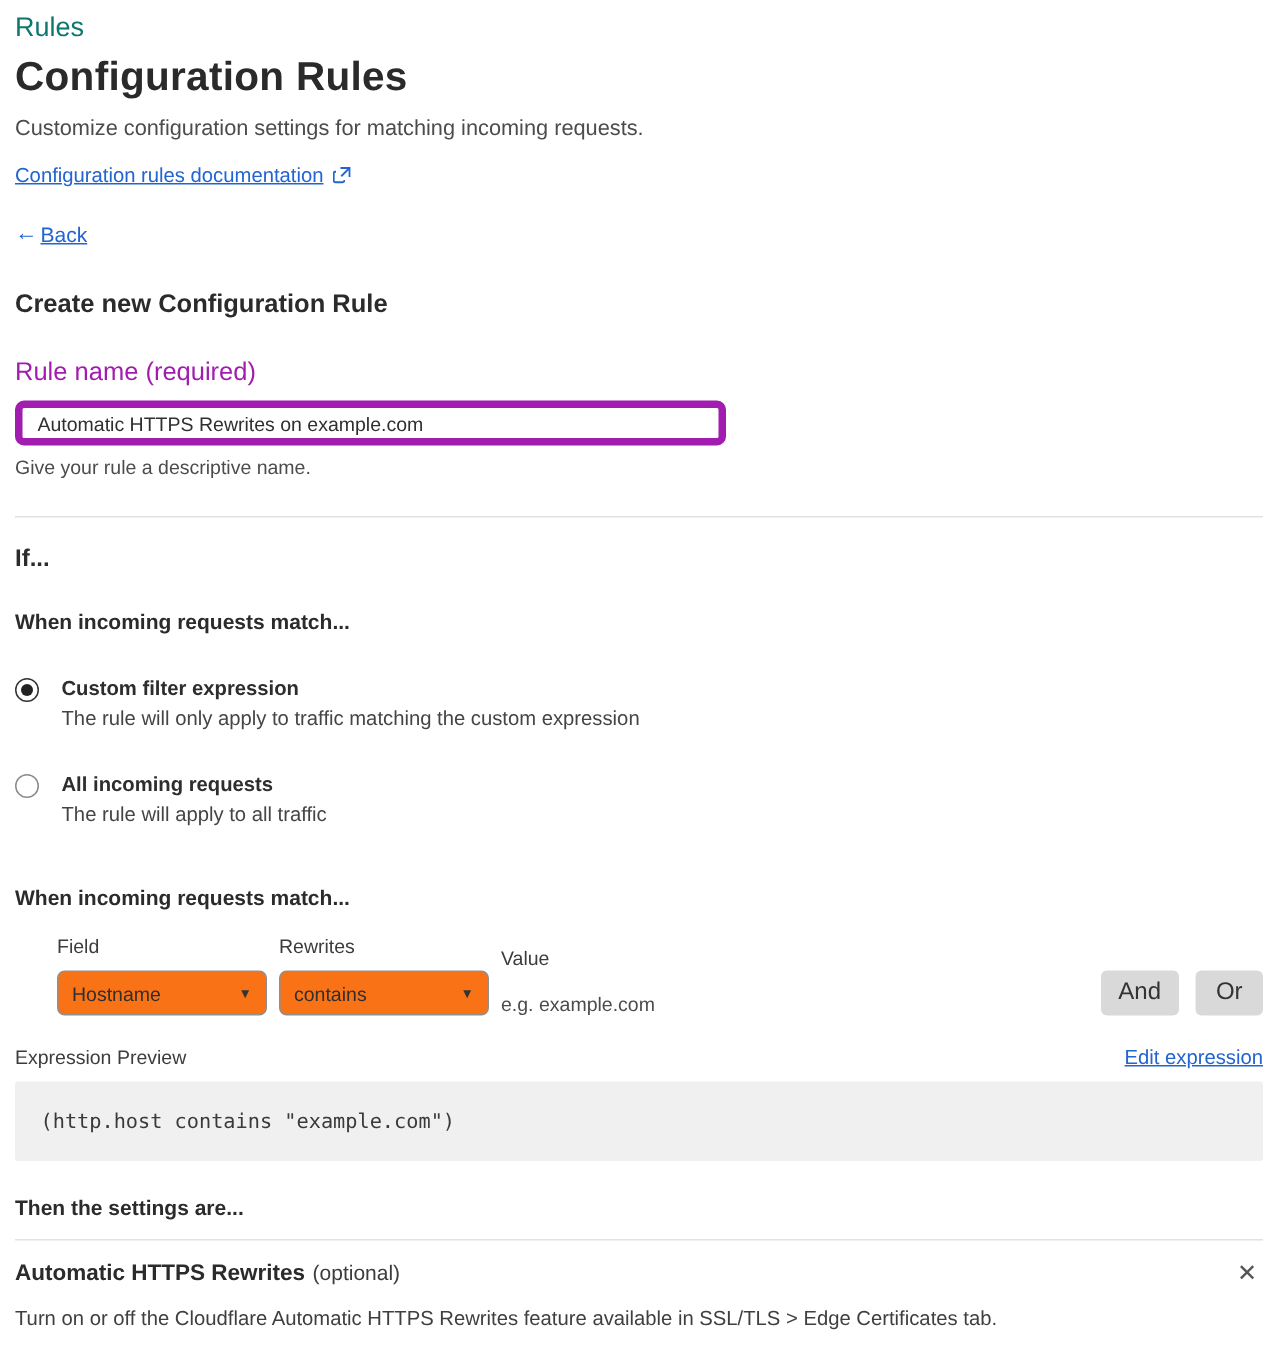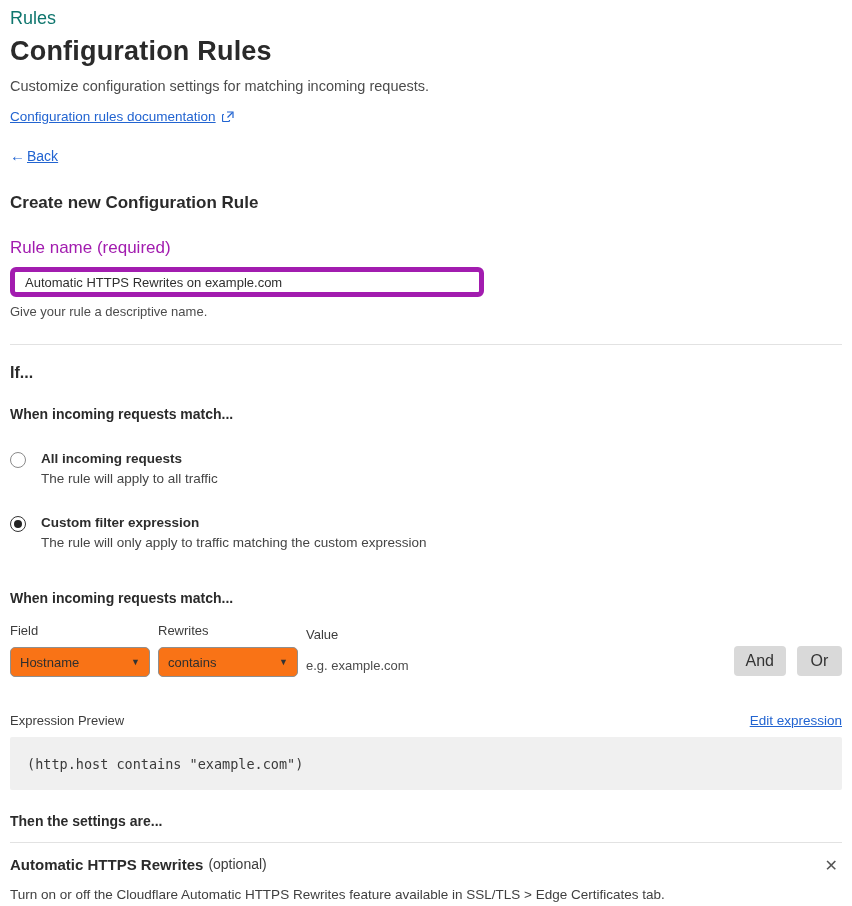--- a/index.html
+++ b/index.html
@@ -51,21 +51,21 @@
     content: ""; position: absolute; left: 50%; top: 50%;
     width: 8px; height: 8px; border-radius: 50%; background: #222;
     transform: translate(-50%, -50%);
   }
   .radio-texts { margin-left: 15px; }
   .radio-label { font-size: 13.5px; font-weight: 700; color: #2d2d2d; cursor: pointer; }
   .radio-desc { font-size: 13.5px; color: #454545; margin-top: 5px; }
 
   
   .builder-heading { font-size: 14px; font-weight: 700; color: #2b2b2b; margin-top: 40px; }
-  .builder-row { display: flex; margin-top: 17px; align-items: center; }
+  .builder-row { display: flex; margin-top: 17px; align-items: flex-end; margin-left: 28px; }
   .builder-col { display: flex; flex-direction: column; }
   .builder-col .col-label { font-size: 13px; color: #3c3c3c; margin-bottom: 9px; }
   .col-field { width: 140px; margin-right: 8px; }
   .col-operator { width: 140px; margin-right: 8px; }
   .col-value { flex: 1; margin-right: 10px; }
 
   .select-box {
     height: 30px; border: 1px solid #8f8f8f; border-radius: 5px;
     background: #f97316; display: flex; align-items: center;
     padding: 0 9px; font-size: 13px; color: #2f2f2f; cursor: pointer;
@@ -83,21 +83,21 @@
   .eg-helper { font-size: 13px; color: #4c4c4c; margin-top: 7px; }
 
   .andor-wrap { display: flex; gap: 11px; margin-top: 22px; }
   .andor-btn {
     min-width: 45px; height: 30px; border: none; border-radius: 4px;
     background: #d9d9d9; color: #333; font-size: 16px;
     font-family: "Liberation Sans", sans-serif; cursor: pointer; padding: 0 12px;
   }
 
   
-  .preview-header { display: flex; justify-content: space-between; align-items: flex-end; margin-top: 36px; }
+  .preview-header { display: flex; justify-content: space-between; align-items: flex-end; margin-top: 20px; }
   .preview-label { font-size: 13px; color: #3c3c3c; }
   .edit-link { font-size: 13.5px; }
   .code-block {
     margin-top: 9px; background: #f0f0f0; border-radius: 2px;
     height: 53px; display: flex; align-items: center; padding: 0 17px;
     font-family: "DejaVu Sans Mono", "Liberation Mono", monospace;
     font-size: 13.5px; color: #3a3a3a;
   }
 
   
@@ -142,33 +142,33 @@
 
   <div class="field-label">Rule name (required)</div>
   <input class="rule-name-input" type="text" value="Automatic HTTPS Rewrites on example.com" style="">
   <div class="helper-text">Give your rule a descriptive name.</div>
 
   <hr class="divider">
 
   <div class="if-heading">If...</div>
   <div class="match-heading">When incoming requests match...</div>
 
+  <div class="radio-option selected">
+    <span class="radio-circle"></span>
+    <span class="radio-texts">
+      <div class="radio-label">Custom filter expression</div>
+      <div class="radio-desc">The rule will only apply to traffic matching the custom expression</div>
+    </span>
+  </div>
+
   <div class="radio-option">
     <span class="radio-circle"></span>
     <span class="radio-texts">
       <div class="radio-label">All incoming requests</div>
       <div class="radio-desc">The rule will apply to all traffic</div>
-    </span>
-  </div>
-
-  <div class="radio-option selected">
-    <span class="radio-circle"></span>
-    <span class="radio-texts">
-      <div class="radio-label">Custom filter expression</div>
-      <div class="radio-desc">The rule will only apply to traffic matching the custom expression</div>
     </span>
   </div>
 
   <div class="builder-heading">When incoming requests match...</div>
 
   <div class="builder-row">
     <div class="builder-col col-field">
       <div class="col-label">Field</div>
       <div class="select-box">
         <span class="select-value">Hostname</span>

